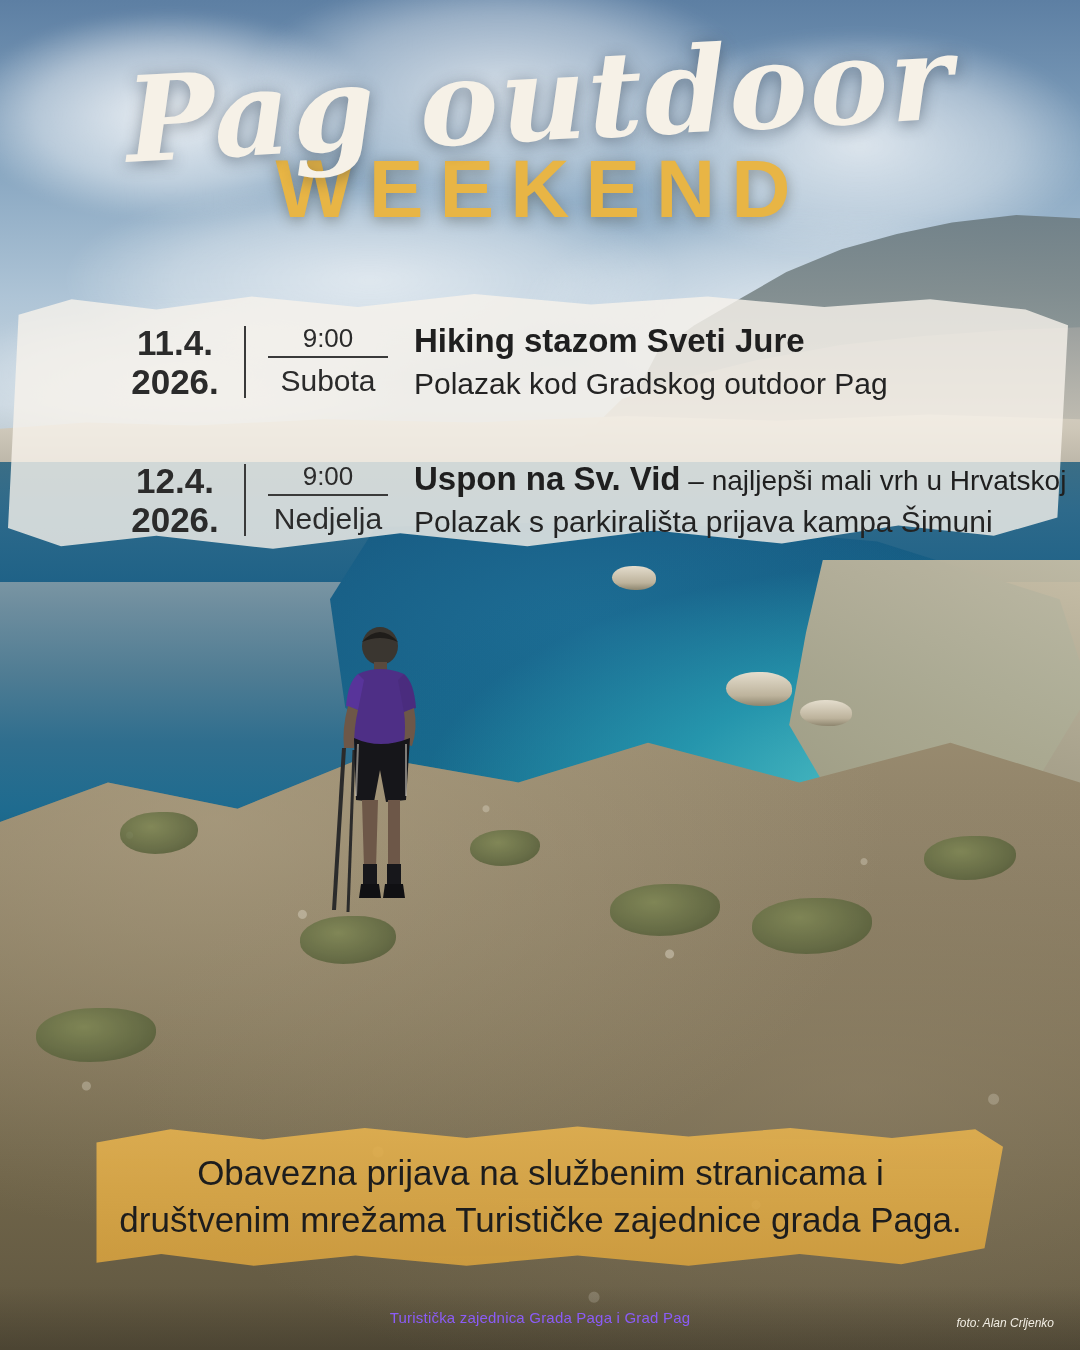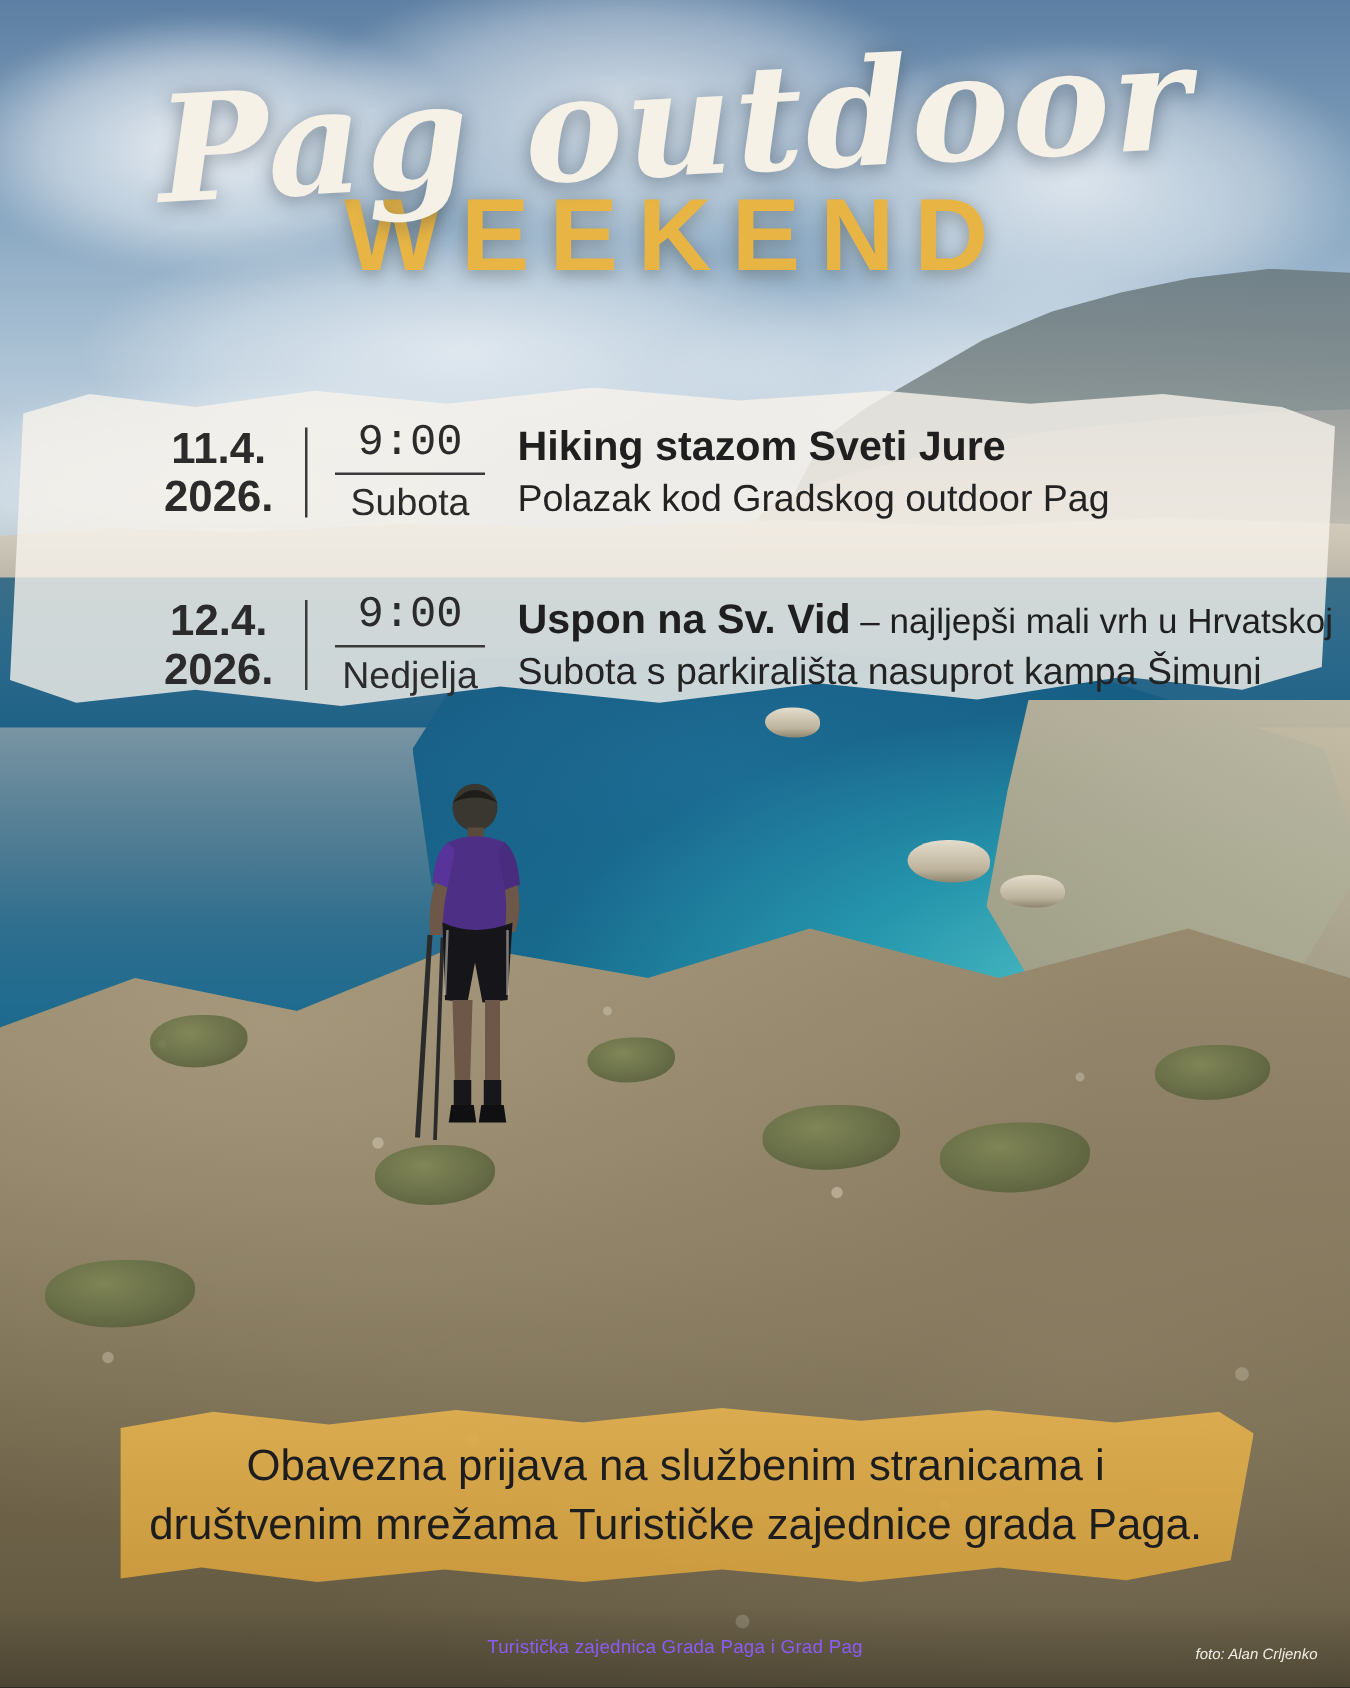--- a/index.html
+++ b/index.html
@@ -168,21 +168,21 @@
     font-size: 82px;
     letter-spacing: 16px;
     color: #e8b545;
     text-shadow: 0 3px 14px rgba(40,35,15,0.35);
     padding-left: 2px;
   }
 
   
   .schedule {
     position: absolute;
-    left: 0; top: 310px; width: 1080px;
+    left: 0; top: 294px; width: 1080px;
     padding: 10px 0 14px 0;
   }
   .paint-strip {
     position: absolute;
     left: 8px; top: 0; width: 1060px; height: 260px;
     background: rgba(247,243,235,0.80);
     clip-path: polygon(
       1% 8%, 6% 2%, 14% 6%, 23% 1%, 33% 5%, 44% 0%, 55% 4%, 66% 1%, 77% 5%, 87% 2%, 96% 6%, 100% 12%,
       99% 86%, 93% 93%, 84% 89%, 73% 96%, 61% 91%, 49% 97%, 37% 92%, 25% 98%, 14% 93%, 5% 97%, 0% 90%);
     filter: blur(0.3px);
@@ -210,27 +210,26 @@
     margin: 0 16px 0 4px;
     flex: 0 0 auto;
   }
   .time-col {
     width: 132px;
     flex: 0 0 auto;
     text-align: center;
     color: #2b2b2b;
   }
   .time-col .time {
-    font-size: 35px;
+    font-size: 26px;
     line-height: 1.15;
     padding-bottom: 3px;
     border-bottom: 2px solid #3a3a3a;
     display: block;
     margin: 0 6px;
-    font-family: Liberation Mono, monospace;
   }
   .time-col .day {
     font-size: 30px;
     line-height: 1.3;
     display: block;
     margin-top: 3px;
   }
   .txt-col { padding-left: 20px; }
   .txt-col .title {
     font-size: 33px;
@@ -416,21 +415,21 @@
       </div>
       <div class="vline"></div>
       <div class="time-col">
         <span class="time">9:00</span>
         <span class="day">Nedjelja</span>
       </div>
       <div class="txt-col">
         <div class="title">
           <span>Uspon na Sv. Vid</span><span class="sub"> – najljepši mali vrh u Hrvatskoj</span>
         </div>
-        <div class="desc">Subota s parkirališta nasuprot kampa Šimuni</div>
+        <div class="desc">Polazak s parkirališta prijava kampa Šimuni</div>
       </div>
     </div>
   </div>
 
 
   <div class="msg-gold">
     <div class="paint"></div>
     <div class="content">
       <div>Obavezna prijava na službenim stranicama i</div>
       <div>društvenim mrežama Turističke zajednice grada Paga.</div>

